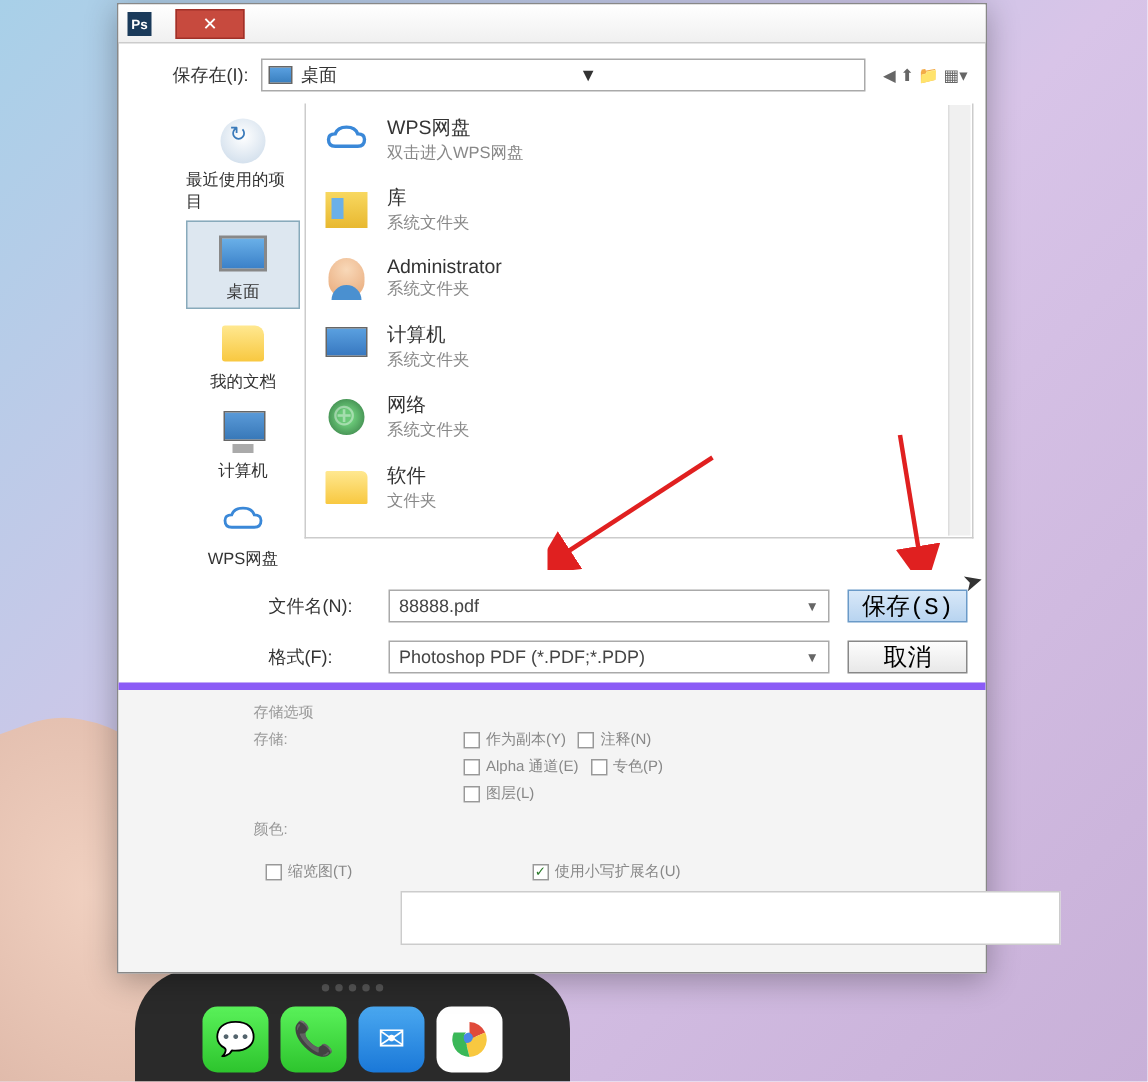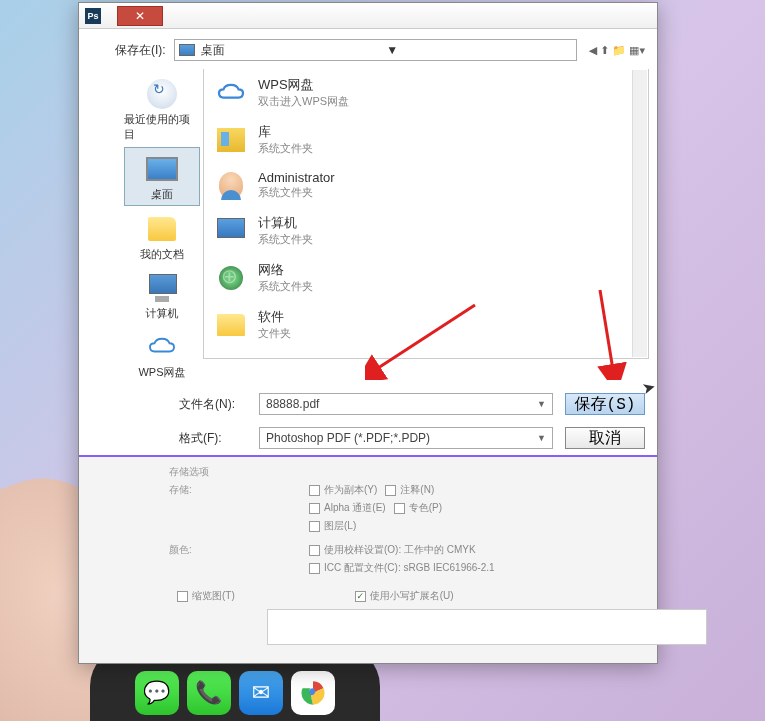--- a/index.html
+++ b/index.html
@@ -117,21 +117,21 @@
     .fi-comp::before { content:""; position:absolute;top:0;left:0;width:26px;height:18px;background:linear-gradient(#5aa0e0,#3878c0);border:1px solid #666;}
     .fi-net { width:24px;height:24px; background:radial-gradient(circle,#6ac878 30%,#4a9858 70%); border-radius:50%; position:relative;}
     .fi-net::after { content:"⊕"; position:absolute; top:-2px;left:2px; font-size:20px; color:rgba(255,255,255,0.4);}
     .fi-folder { width:28px;height:22px; background:linear-gradient(#ffe890,#f8c840); border-radius:1px 4px 1px 1px;}
     .name-row, .format-row { display:flex; align-items:center; padding: 6px 12px 6px 100px; font-size:12px;}
     .name-row label, .format-row label { width:80px; color:#333; }
     .text-combo { flex:1; height:22px; border:1px solid #aaa; background:white; display:flex; align-items:center; padding:0 6px; font-family:"SimSun",serif; font-size:12px; color:#444;}
     .text-combo .arrow { font-size:9px; color:#666; margin-left:auto;}
     .action-btn { width:80px; height:22px; border:1px solid #888; background:linear-gradient(#fdfdfd,#e8e8e8); margin-left:12px; font-size:16px; cursor:pointer; display:flex;align-items:center;justify-content:center;font-family:Liberation Mono, monospace;}
     .action-btn.primary { background:linear-gradient(#d8e8f8,#b8d4f0); border-color:#6a9ac8;}
-    .options-zone { background:#f4f4f4; border-top:2px solid #8b5cf6; padding:8px 20px 8px 90px; font-size:10px; color:#888;}
+    .options-zone { background:#f4f4f4; border-top:5px solid #8b5cf6; padding:8px 20px 8px 90px; font-size:10px; color:#888;}
     .opt-section-label { color:#999; font-size:10px; margin-bottom:4px;}
     .opt-row { display:flex; gap:8px; padding-left:80px; margin-bottom:4px;}
     .checkbox { display:flex; align-items:center; gap:4px;}
     .cb { width:11px;height:11px; border:1px solid #999; background:white; display:inline-flex;align-items:center;justify-content:center;font-size:9px;color:#2a7a2a;}
     .cb.checked::before { content:"✓"; }
     .thumb-row { display:flex; align-items:center; gap:120px; padding:10px 0 6px 8px;}
     .thumb-prev { width:440px; height:36px; border:1px solid #ccc; background:white; margin-left:98px; margin-bottom:10px;}
     .arrow-red { position:absolute; pointer-events:none; }
     .arrow1 { left:365px; top:300px; }
     .arrow2 { left:575px; top:285px; }
@@ -325,34 +325,20 @@
         <div class="opt-row">
           <span class="checkbox">
               <span class="cb"></span>
               <span>图层(L)</span>
             </span>
         </div>
       </div>
     </div>
     <div style="display:flex; margin-top:6px;">
       <div style="width:60px;" class="opt-section-label">颜色:</div>
-      <div style="flex:1;">
-        <div class="opt-row">
-          <span class="checkbox">
-              <span class="cb"></span>
-              <span>使用校样设置(O): 工作中的 CMYK</span>
-            </span>
-        </div>
-        <div class="opt-row">
-          <span class="checkbox">
-              <span class="cb"></span>
-              <span>ICC 配置文件(C): sRGB IEC61966-2.1</span>
-            </span>
-        </div>
-      </div>
     </div>
     <div class="thumb-row">
       <span class="checkbox">
           <span class="cb"></span>
           <span>缩览图(T)</span>
         </span>
       <span class="checkbox">
           <span class="cb checked"></span>
           <span>使用小写扩展名(U)</span>
         </span>

